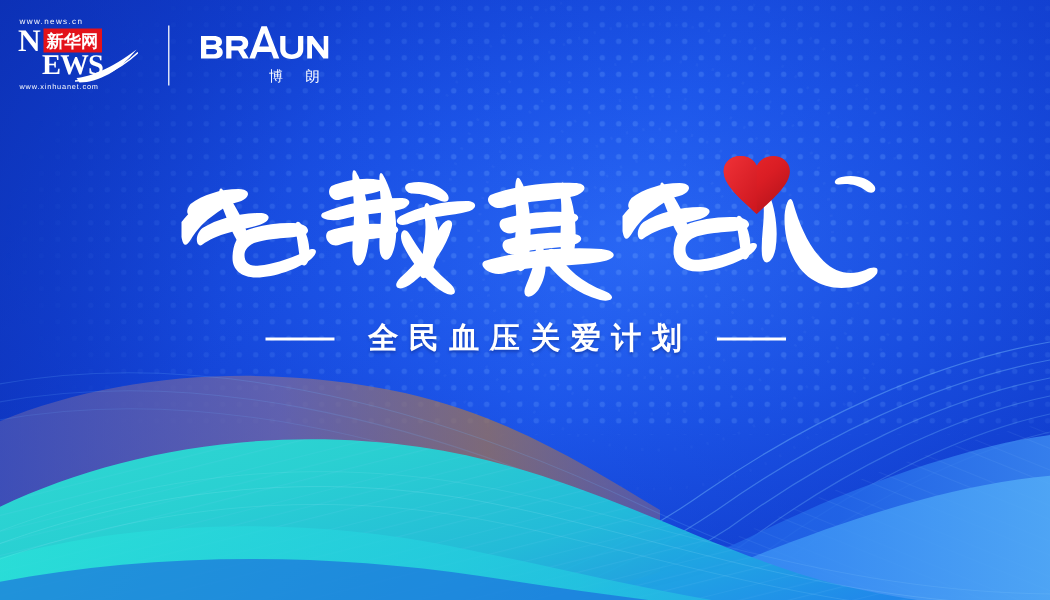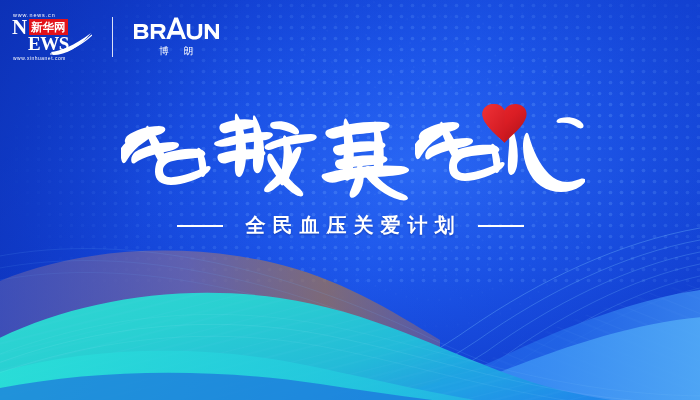--- a/index.html
+++ b/index.html
@@ -113,21 +113,21 @@
   .divider {
     width: 1.2px;
     height: 40px;
     background: rgba(255,255,255,0.85);
     margin: 0 20px 0 22px;
   }
 
   .braun {
     position: relative;
     width: 86px;
-    text-align: center;
+    text-align: right;
   }
   .braun-word {
     position: relative;
     height: 24px;
   }
   .braun-word svg { display:block; }
   .braun-cn {
     margin-top: 4px;
     color: #ffffff;
     font-size: 9.5px;

